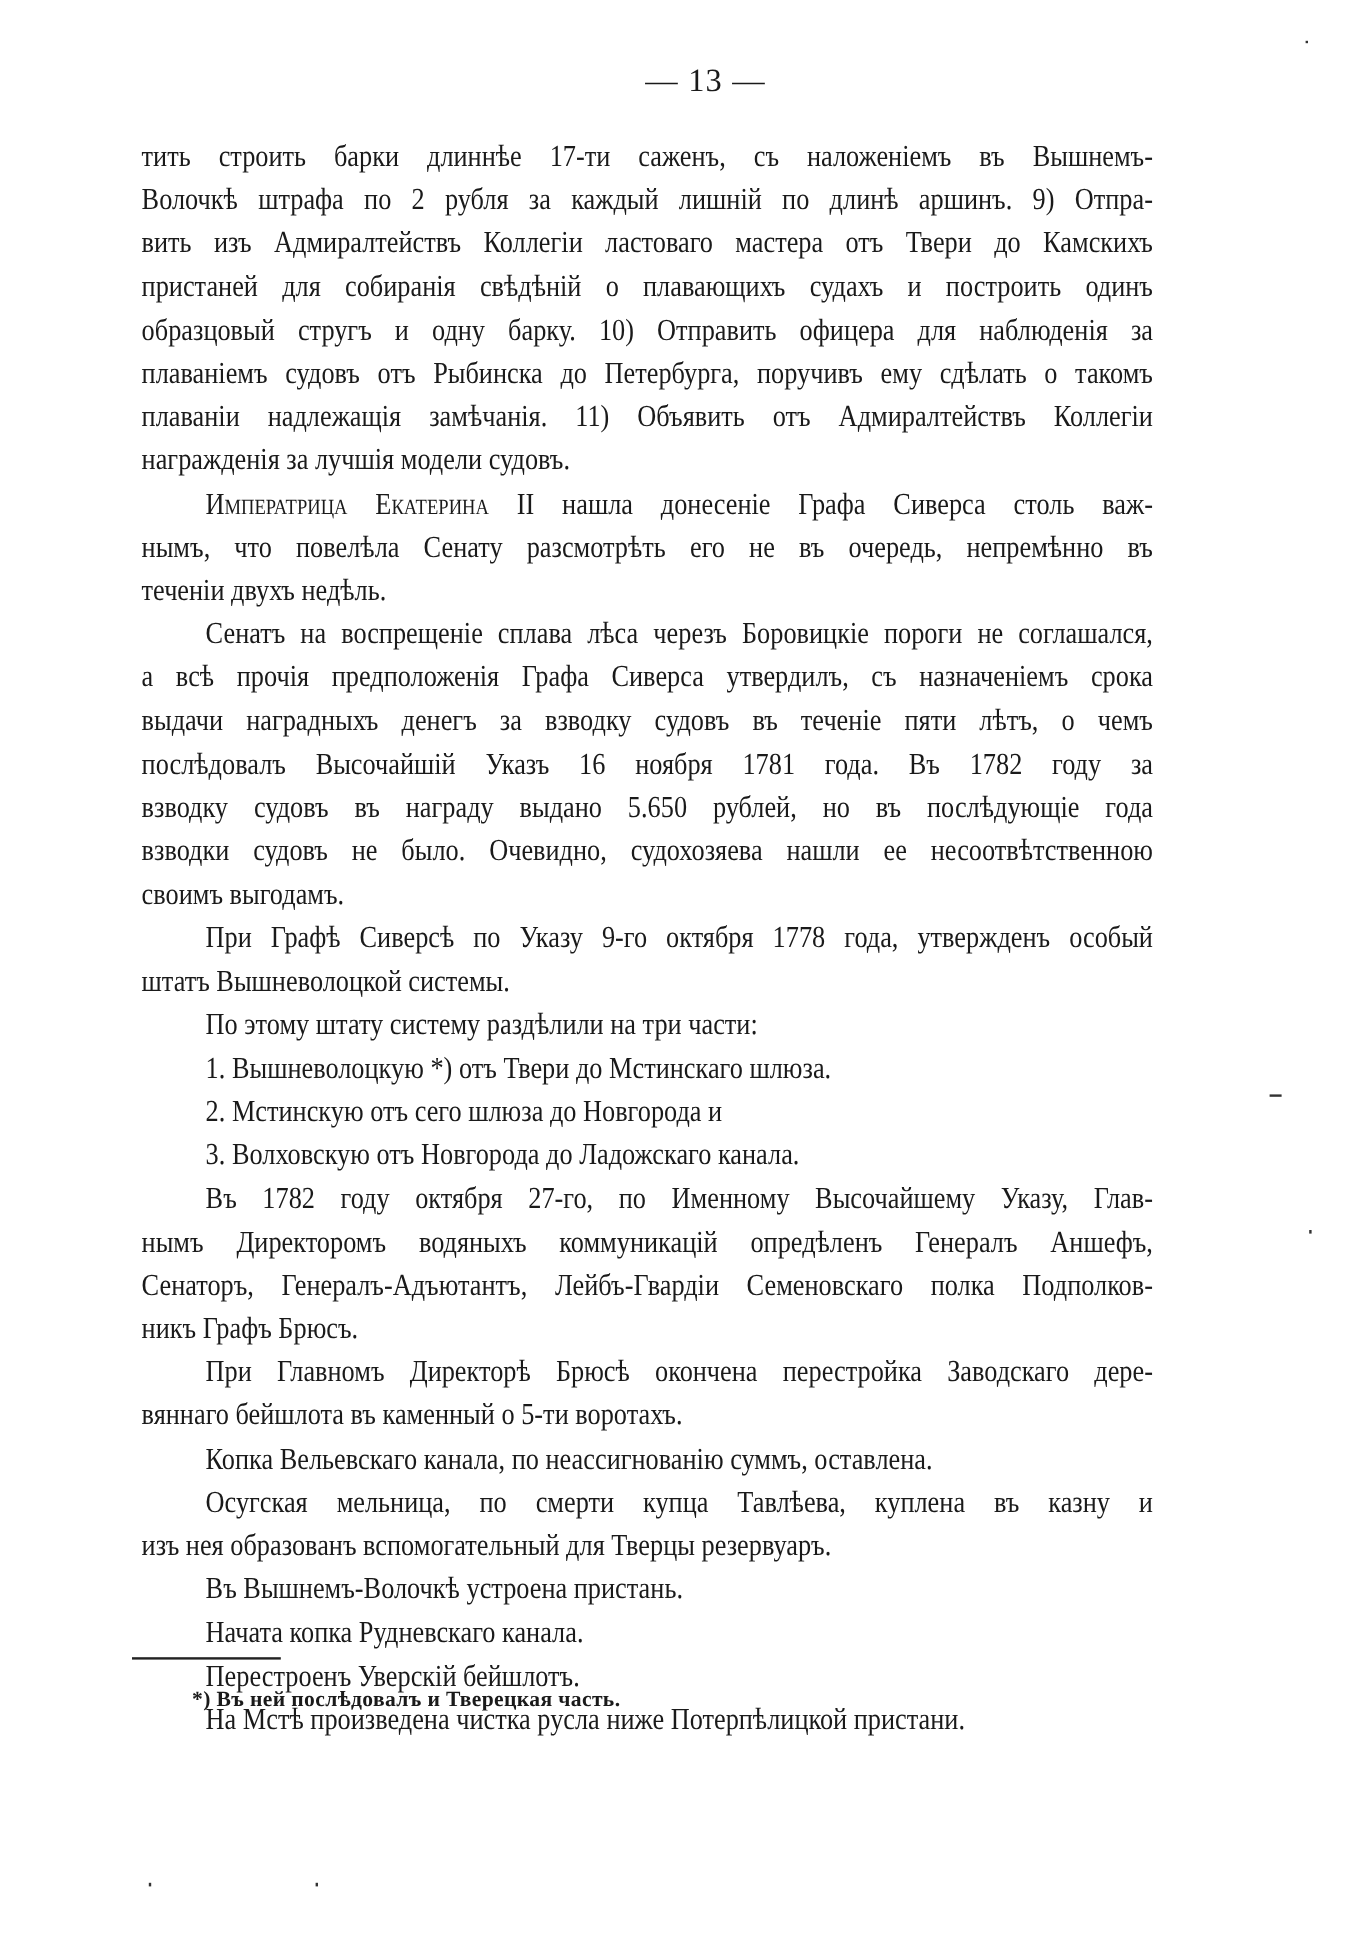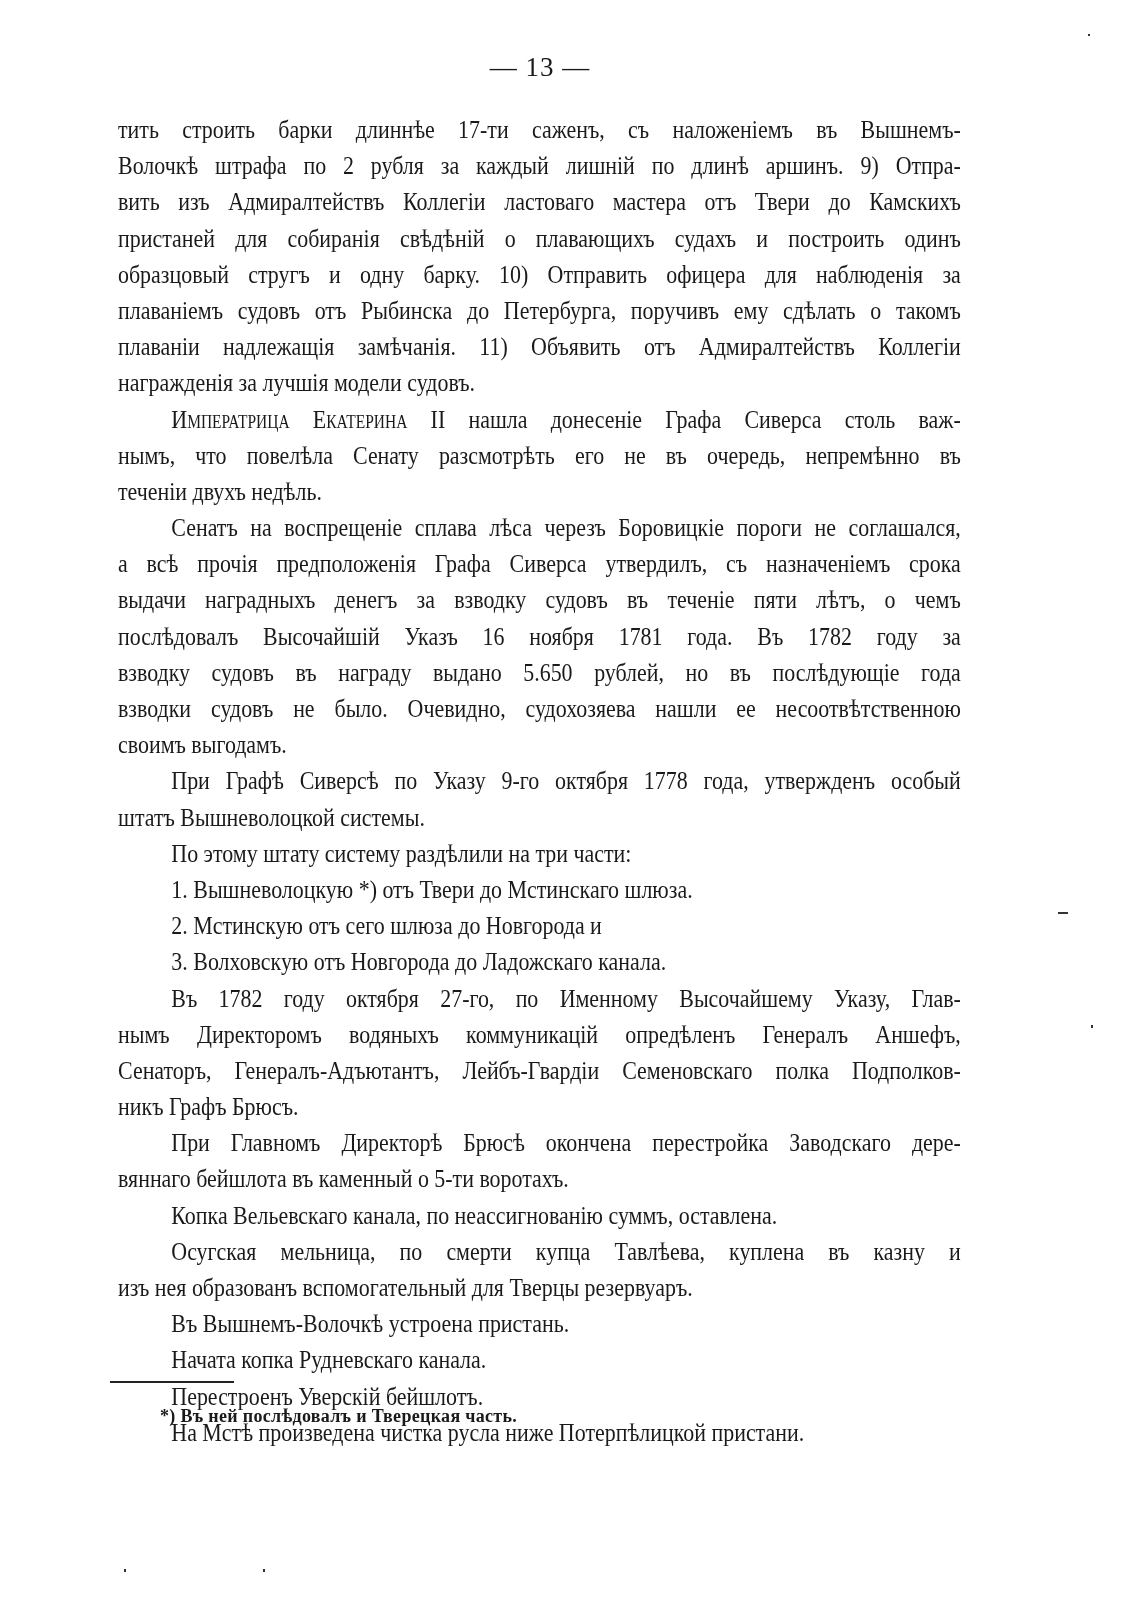--- a/index.html
+++ b/index.html
@@ -16,20 +16,21 @@
       font-family: "Liberation Serif", "DejaVu Serif", serif;
     }
     .page-number {
       position: absolute;
       top: 52px;
       left: 0;
       width: 1080px;
       text-align: center;
       font-size: 27px;
       letter-spacing: 1px;
+      padding-left: 48px;
     }
     .body-text {
       position: absolute;
       top: 112px;
       left: 118px;
       width: 843px;
       font-size: 25.5px;
       line-height: 36.2px;
       transform: scaleX(0.86);
       transform-origin: left top;

